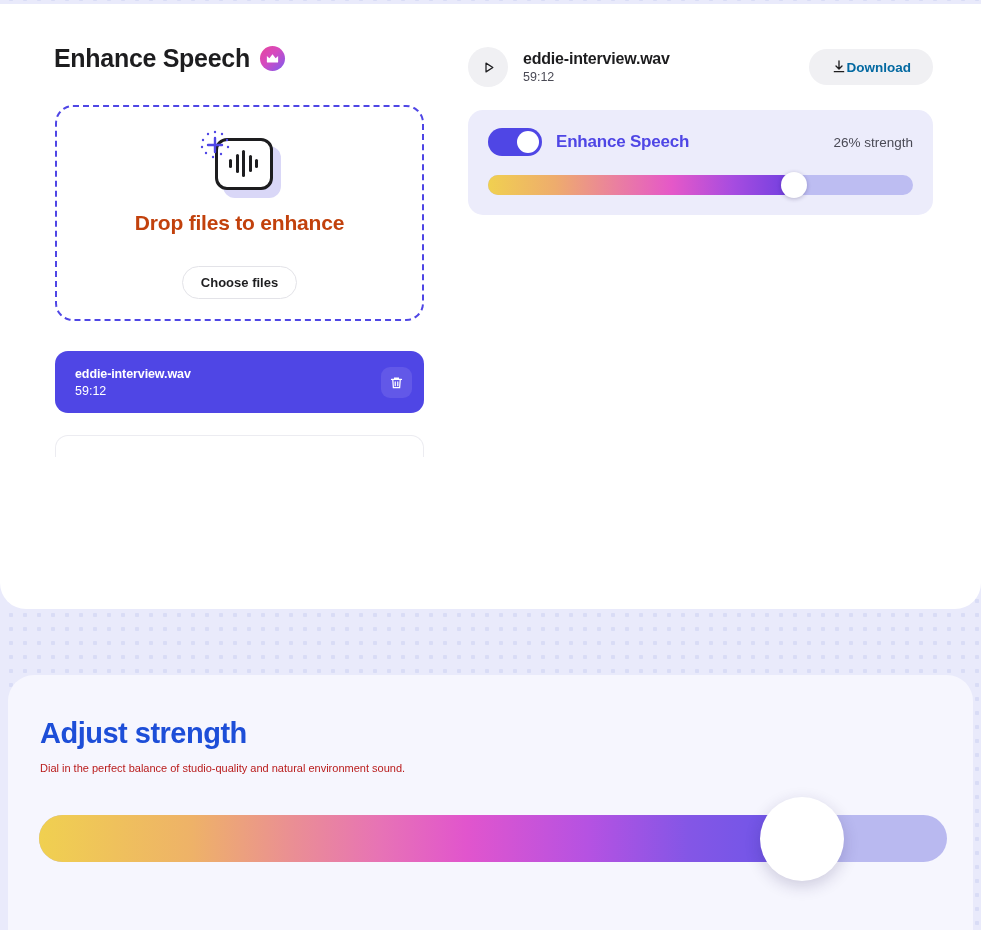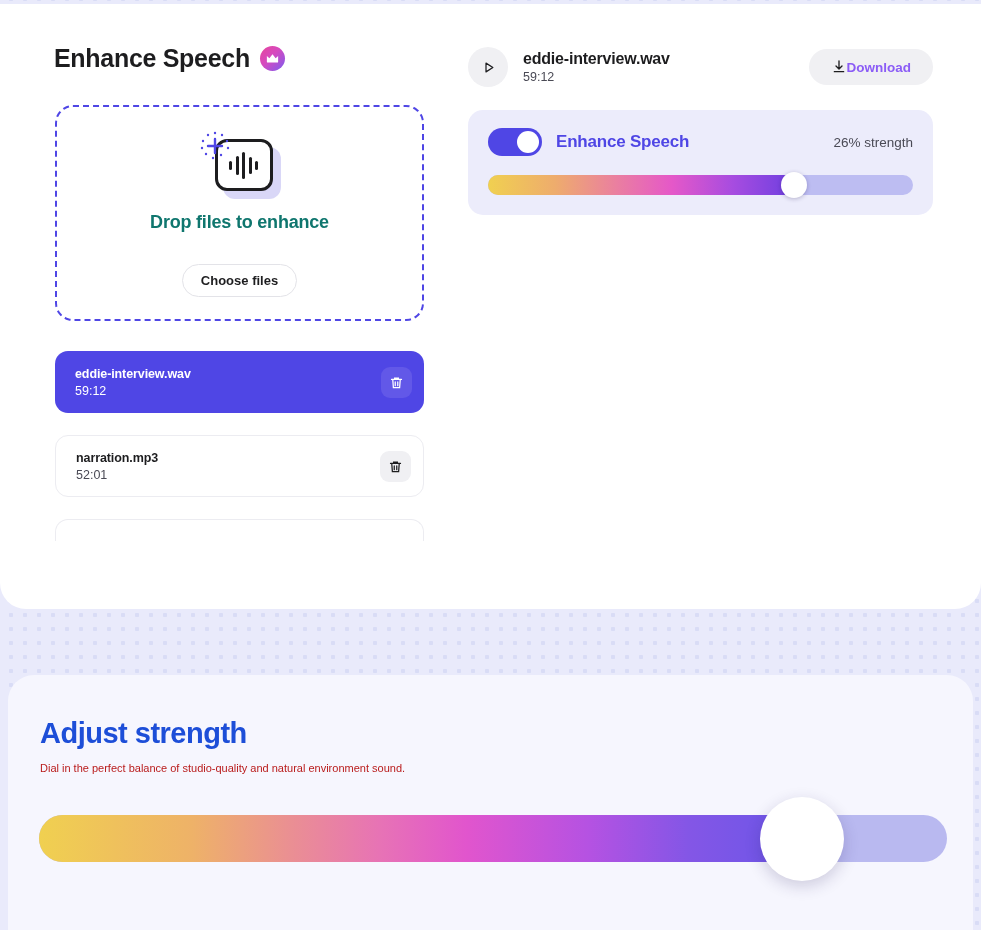--- a/index.html
+++ b/index.html
@@ -57,21 +57,21 @@
   .dz-card {
     position: absolute; left: 18px; top: 10px; width: 58px; height: 52px;
     background: #fff; border: 3px solid #1d1d1f; border-radius: 12px;
     display: flex; align-items: center; justify-content: center; gap: 3.5px;
   }
   .dz-bar { width: 3px; background: #1d1d1f; border-radius: 2px; }
   .sparkle {
     position: absolute; left: 0; top: 0; width: 36px; height: 36px;
   }
   .dz-title {
-    font-size: 18px; font-weight: bold; color: #0f766e; letter-spacing: -0.2px;
+    font-size: 21px; font-weight: bold; color: #c2410c; letter-spacing: -0.2px;
   }
   .choose-btn {
     margin-top: 31px;
     padding: 8px 18px; font-size: 13px; font-weight: bold; color: #1d1d1f;
     background: #fff; border: 1.5px solid #e3e3e8; border-radius: 999px;
     cursor: pointer; font-family: inherit;
   }
 
   
   .file-list { position: absolute; left: 55px; top: 347px; width: 369px; }
@@ -114,21 +114,21 @@
     width: 40px; height: 40px; border-radius: 50%; background: #f0f0f3;
     display: flex; align-items: center; justify-content: center;
     cursor: pointer; flex: none;
   }
   .ph-texts { margin-left: 15px; flex: 1; }
   .ph-name { font-size: 16px; font-weight: bold; color: #1d1d1f; letter-spacing: -0.2px; }
   .ph-time { font-size: 12.5px; color: #4a4a55; margin-top: 2px; }
   .download-btn {
     display: flex; align-items: center; 
     padding: 10px 22px; background: #f0f0f3; border: none; border-radius: 999px;
-    font-size: 13.5px; font-weight: bold; color: #8b5cf6;
+    font-size: 13.5px; font-weight: bold; color: #0369a1;
     cursor: pointer; font-family: inherit;
   }
 
   .enhance-card {
     position: absolute; left: 468px; top: 106px; width: 465px; height: 105px;
     background: #ececfb; border-radius: 15px; padding: 18px 20px;
   }
   .ec-row { display: flex; align-items: center; }
   .toggle {
     width: 54px; height: 28px; border-radius: 999px; background: #4f46e5;
@@ -245,31 +245,20 @@
           <div class="fi-name">eddie-interview.wav</div>
           <div class="fi-sub">59:12</div>
         </div>
         <button class="del-btn">
           <svg width="15" height="15" viewBox="0 0 24 24" fill="none" stroke="#ffffff" stroke-width="2" stroke-linecap="round">
             <path d="M4 7h16M9 7V5h6v2M6 7l1 13h10l1-13M10 11v6M14 11v6"></path>
           </svg>
         </button>
       </div>
 
-      <div class="file-item plain">
-        <div class="fi-texts">
-          <div class="fi-name">narration.mp3</div>
-          <div class="fi-sub">52:01</div>
-        </div>
-        <button class="del-btn">
-          <svg width="15" height="15" viewBox="0 0 24 24" fill="none" stroke="#1d1d1f" stroke-width="2" stroke-linecap="round">
-            <path d="M4 7h16M9 7V5h6v2M6 7l1 13h10l1-13M10 11v6M14 11v6"></path>
-          </svg>
-        </button>
-      </div>
 
       <div class="file-item plain partial"></div>
     </div>
 
     <div class="player-head">
       <div class="play-circle">
         <svg width="15" height="15" viewBox="0 0 24 24" fill="none" stroke="#1d1d1f" stroke-width="2" stroke-linejoin="round">
           <path d="M8 5l11 7-11 7V5z"></path>
         </svg>
       </div>

